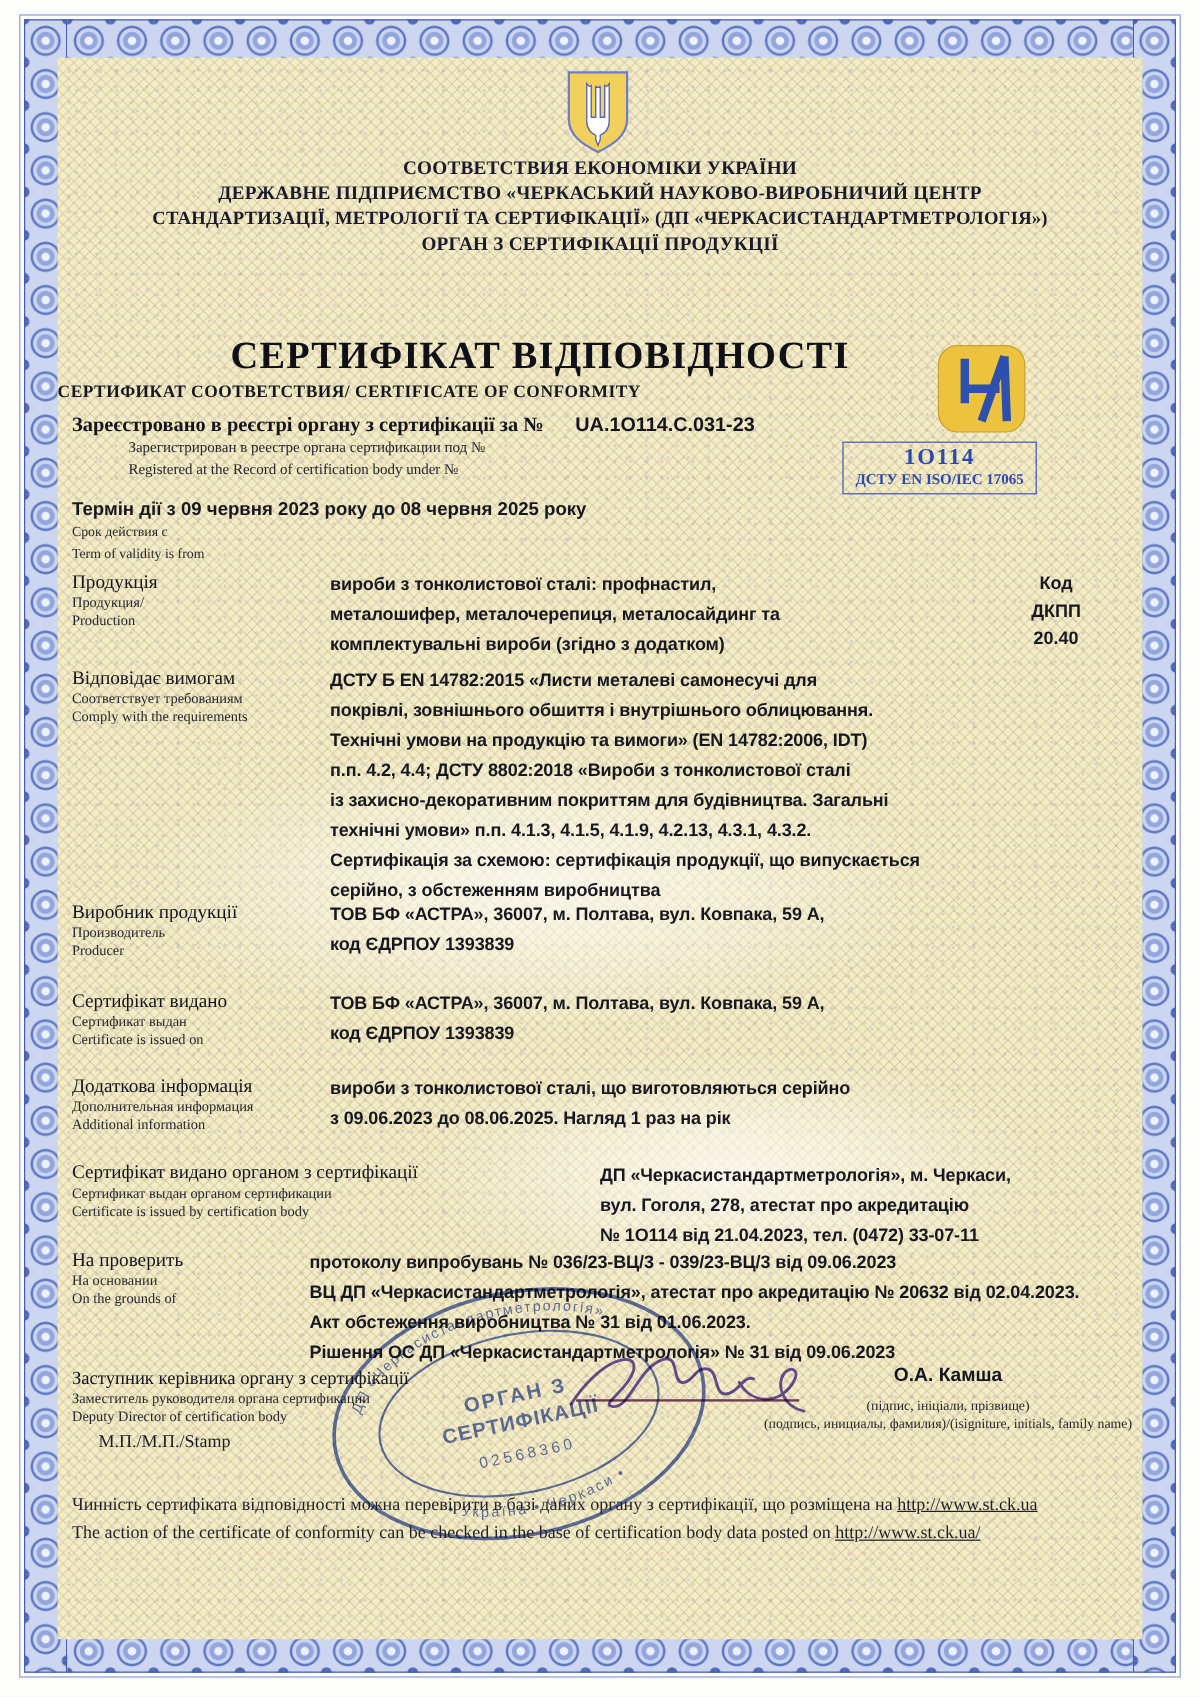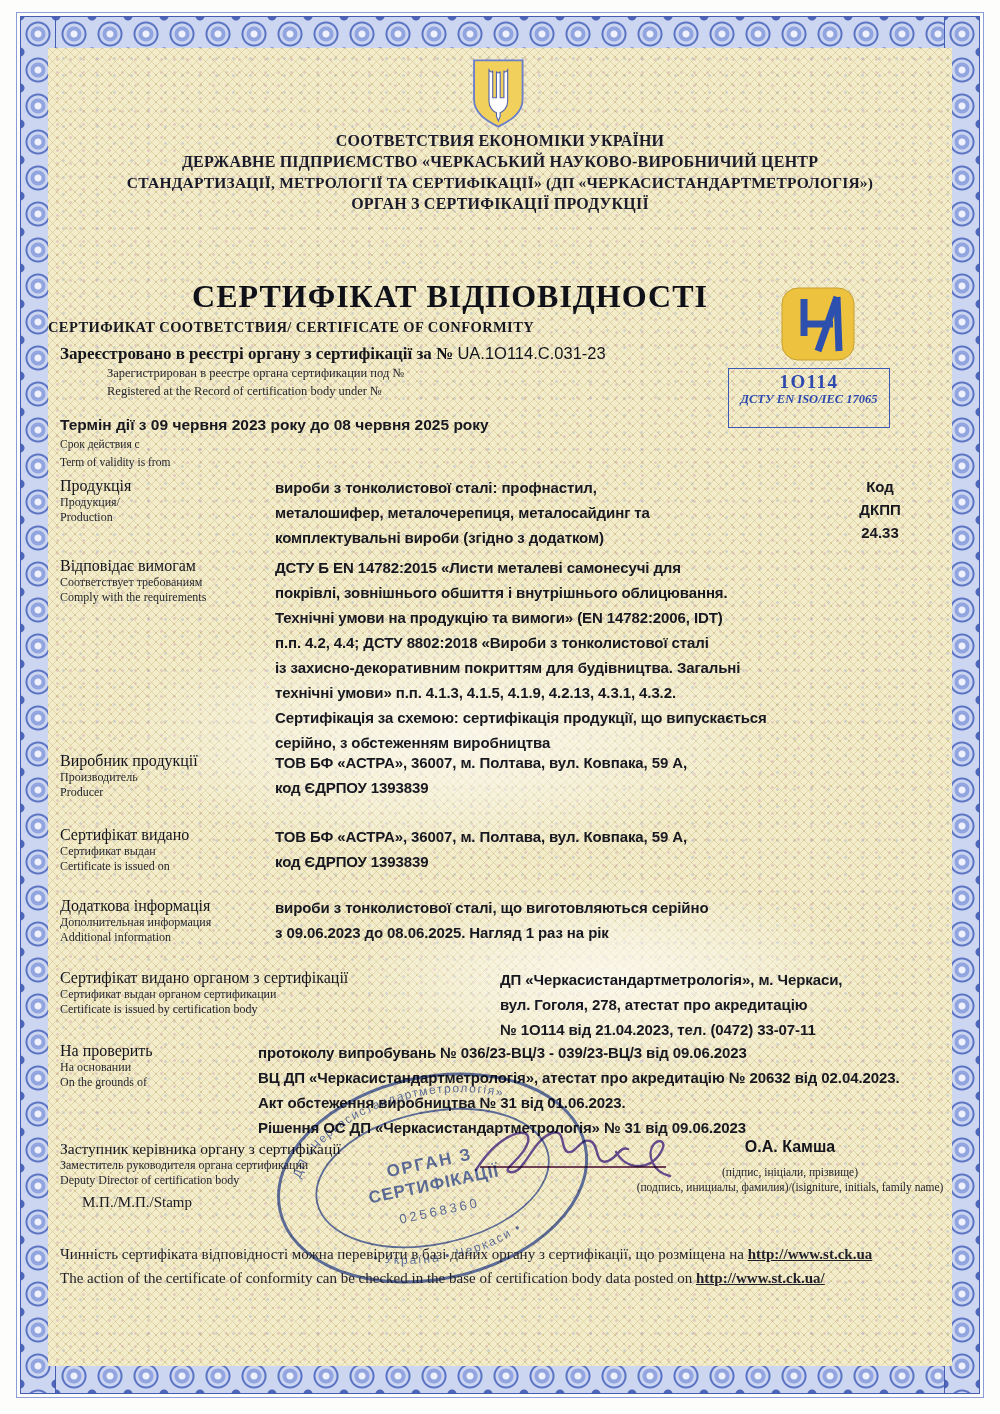--- a/index.html
+++ b/index.html
@@ -43,28 +43,28 @@
   
   .emblem{left:50%;top:10px;transform:translateX(-53%);}
   .org-header{left:0;right:0;top:82px;text-align:center;font-weight:bold;
         font-size:16px;line-height:21px;color:#1a1a2a;letter-spacing:.2px;}
   .org-header .hl3{font-size:15.5px;}
   .title{left:0;right:100px;top:230px;text-align:center;font-size:32px;letter-spacing:1px;color:#101018;}
   .subtitle{left:0;right:100px;top:271px;text-align:left;font-size:14.5px;letter-spacing:.4px;color:#16161f;}
   
   .reg{left:12px;top:296px;}
   .reg .r1{font-size:17px;color:#14141c;}
-  .reg .rnum{font-family:"Liberation Sans",sans-serif;font-weight:normal;font-size:16.5px;}
+  .reg .rnum{font-family:"Liberation Sans",sans-serif;font-weight:bold;font-size:16.5px;margin-left:22px;}
   .reg .rs{font-size:12.5px;line-height:15.5px;color:#26262e;margin-top:2px;padding-left:47px;}
   
   .naau-logo{left:732px;top:238px;}
-  .naau-box{left:680px;top:320px;width:162px;height:60px;border:1.5px solid #3d57b4;
+  .naau-box{left:654px;top:320px;width:162px;height:44px;border:1.5px solid #3d57b4;
         text-align:center;color:#2d49ae;padding-top:3px;box-sizing:border-box;}
   .naau-box .c1{font-size:19px;font-weight:bold;letter-spacing:1.5px;line-height:20px;}
-  .naau-box .c2{font-size:12.5px;font-weight:bold;line-height:15px;font-style:italic;}
+  .naau-box .c2{font-size:12.5px;font-weight:bold;line-height:15px;}
   
   .validity{left:12px;top:368px;}
   .validity .v1{font-size:15.5px;color:#17171f;}
   .validity .vs{font-size:11.5px;line-height:15px;color:#26262e;margin-top:3px;}
   
   .row{position:absolute;left:12px;right:12px;}
   .row-label{position:absolute;left:0;top:2px;width:215px;}
   .l-uk{font-size:16px;font-weight:normal;color:#14141c;font-family:"Liberation Serif",serif;}
   .l-sub{font-size:12px;line-height:15px;color:#26262e;font-family:"Liberation Serif",serif;}
   .row-value{position:absolute;left:215px;right:100px;top:0;
@@ -83,21 +83,21 @@
   .sig-line{left:432px;top:1118px;width:186px;height:2px;background:#6e3e52;}
   .sig-right{left:492px;top:1090px;width:500px;text-align:center;}
   .sig-name{font-family:"Liberation Sans",sans-serif;font-weight:bold;font-size:16px;color:#14141c;}
   .sig-cap{font-size:11.5px;line-height:15px;color:#26262e;margin-top:9px;}
   .sig-cap2{font-size:11.5px;line-height:15px;color:#26262e;}
   
   .stamp{left:222px;top:1022px;transform:rotate(-12deg);mix-blend-mode:multiply;opacity:.82;}
   
   .footer{left:12px;top:1194px;font-size:15px;line-height:24px;color:#1f1f28;}
   .foot-line{white-space:nowrap;}
-  .u{text-decoration:underline;font-weight:bold;}
+  .u{text-decoration:underline;}
 </style>
 </head>
 <body>
 
 <div class="page">
 
   <div class="frame-outer">
     <div class="band band-top"></div>
     <div class="band band-bottom"></div>
     <div class="band band-left"></div>
@@ -159,21 +159,21 @@
       <div class="row-label">
         <div class="l-uk">Продукція</div>
         <div class="l-sub">Продукция/</div>
         <div class="l-sub">Production</div>
       </div>
       <div class="row-value pre">вироби з тонколистової сталі: профнастил,
 металошифер, металочерепиця, металосайдинг та
 комплектувальні вироби (згідно з додатком)</div>
       <div class="row-code pre">Код
 ДКПП
-24.33</div>
+20.40</div>
     </div>
 
     <div class="row" style="top:507px">
       <div class="row-label">
         <div class="l-uk">Відповідає вимогам</div>
         <div class="l-sub">Соответствует требованиям</div>
         <div class="l-sub">Comply with the requirements</div>
       </div>
       <div class="row-value pre">ДСТУ Б EN 14782:2015 «Листи металеві самонесучі для
 покрівлі, зовнішнього обшиття і внутрішнього облицювання.

